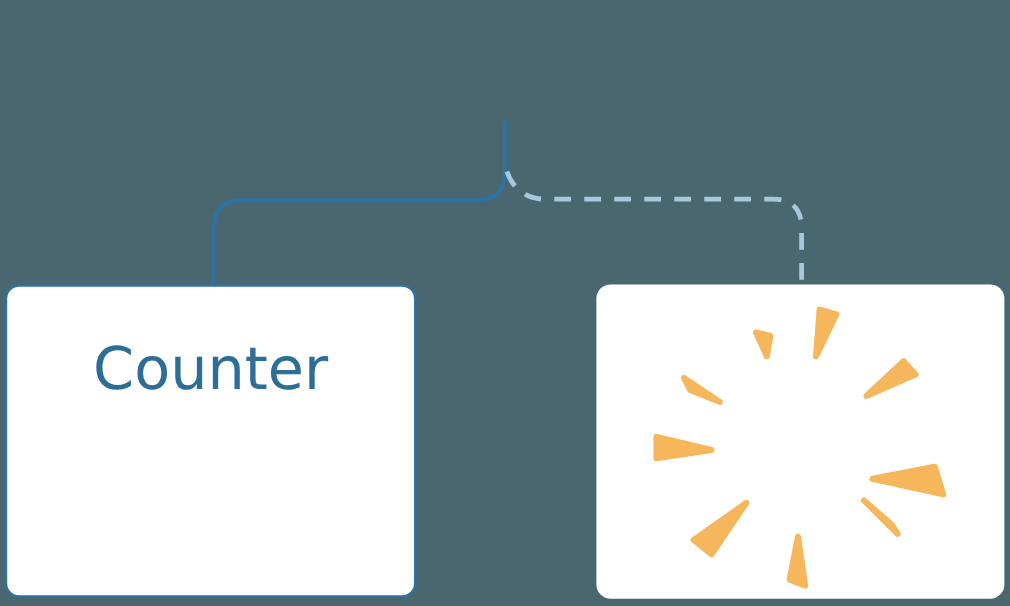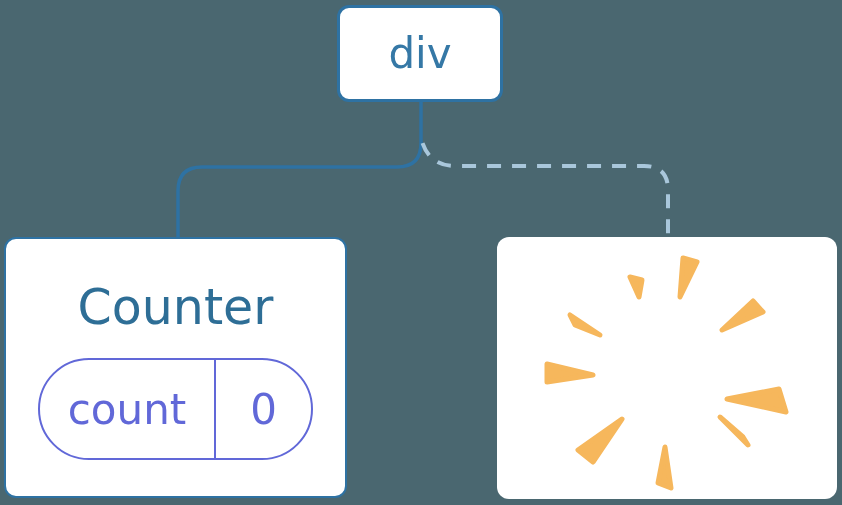--- a/index.html
+++ b/index.html
@@ -109,30 +109,23 @@
 </head>
 <body>
 
 <div class="stage">
 
   <svg class="links" viewBox="0 0 842 505" xmlns="http://www.w3.org/2000/svg">
     <path class="solid-link" d="M 421 101 L 421 143 Q 421 167 397 167 L 202 167 Q 178 167 178 191 L 178 238"></path>
     <path class="dashed-link" d="M 421 138 Q 428 166 455 166 L 644 166 Q 668 166 668 190 L 668 238"></path>
   </svg>
 
-  <div class="node-root">
-    <span class="node-root-label">div</span>
-  </div>
 
   <div class="card card-counter">
     <div class="card-counter-title">Counter</div>
-    <div class="state-pill">
-      <span class="state-pill-key">count</span>
-      <span class="state-pill-value">0</span>
-    </div>
   </div>
 
   <div class="card card-removed">
     <svg class="poof-icon" viewBox="0 0 340 262" xmlns="http://www.w3.org/2000/svg">
       <polygon points="186,21 200,25 183,60"></polygon>
       <polygon points="133,40 145,43 142,60"></polygon>
       <polygon points="256,64 266,75 225,93"></polygon>
       <polygon points="73,78 78,88 103,98"></polygon>
       <polygon points="50,127 50,145 96,138"></polygon>
       <polygon points="282,152 289,175 230,162"></polygon>

